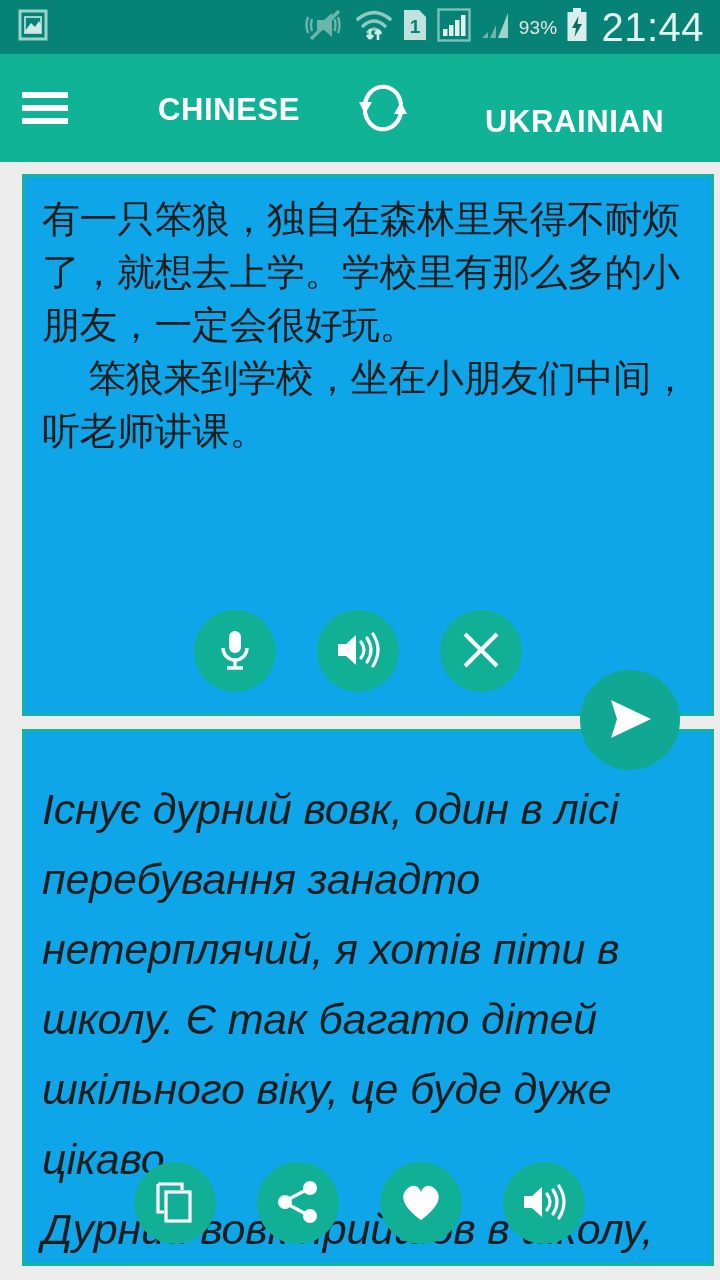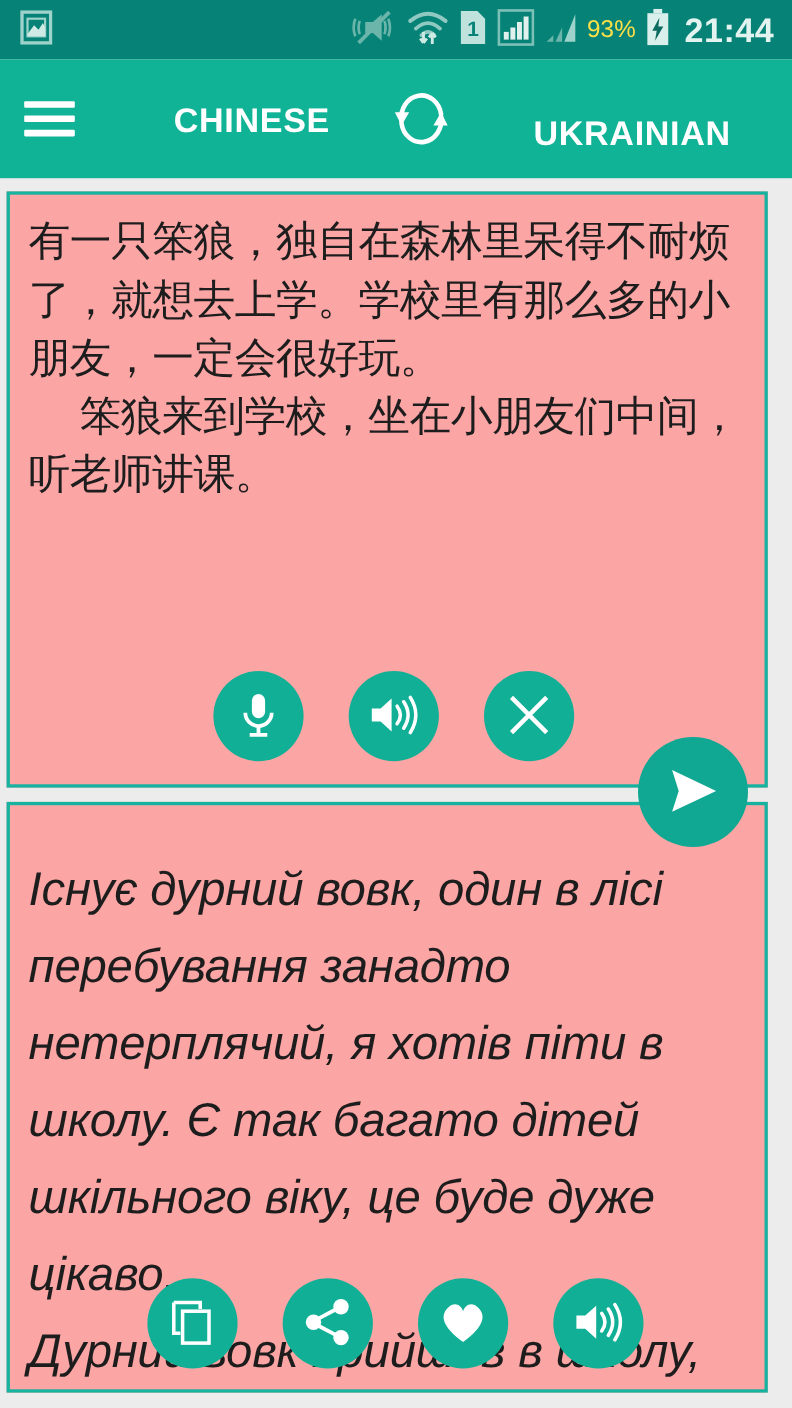--- a/index.html
+++ b/index.html
@@ -17,25 +17,25 @@
     background: #068376;
     display: flex; align-items: center;
   }
   .sb-left { padding-left: 18px; display: flex; align-items: center; }
   .sb-right {
     margin-left: auto; display: flex; align-items: center; gap: 9px;
     padding-right: 16px;
   }
   .sb-icon { display: block; }
   .sb-text {
-    color: #fde047; font-size: 22px; font-weight: 400; letter-spacing: .2px;
+    color: #e5e5e5; font-size: 19px; font-weight: 400; letter-spacing: .2px;
     line-height: 1;
   }
   .sb-clock {
-    color: #e3f3f0; font-size: 31px; font-weight: 700; letter-spacing: .5px;
+    color: #e3f3f0; font-size: 40px; font-weight: 400; letter-spacing: .5px;
     line-height: 1; margin-left: 4px;
   }
 
   
   .appbar {
     position: absolute; top: 54px; left: 0; width: 720px; height: 108px;
     background: #11b396;
     display: flex; align-items: center;
   }
   .hamburger {
@@ -50,22 +50,22 @@
   }
   .lang-src { position: absolute; left: 158px; top: 92px; }
   .lang-tgt { position: absolute; left: 485px; top: 104px; }
   .swap-btn {
     position: absolute; left: 352px; top: 80px; width: 62px; height: 56px;
     cursor: pointer;
   }
 
   
   .panel {
-    position: absolute; left: 6px; width: 692px;
-    background: #fca5a5; border: 3px solid #16b3a0;
+    position: absolute; left: 22px; width: 692px;
+    background: #0ea5e9; border: 3px solid #16b3a0;
   }
   #source-panel { top: 174px; height: 542px; }
   #target-panel { top: 729px; height: 537px; }
 
   .text-body {
     position: absolute; left: 17px; right: 15px; top: 16px;
     color: #1d1d1d;
     white-space: pre-wrap;
     word-wrap: break-word;
   }

